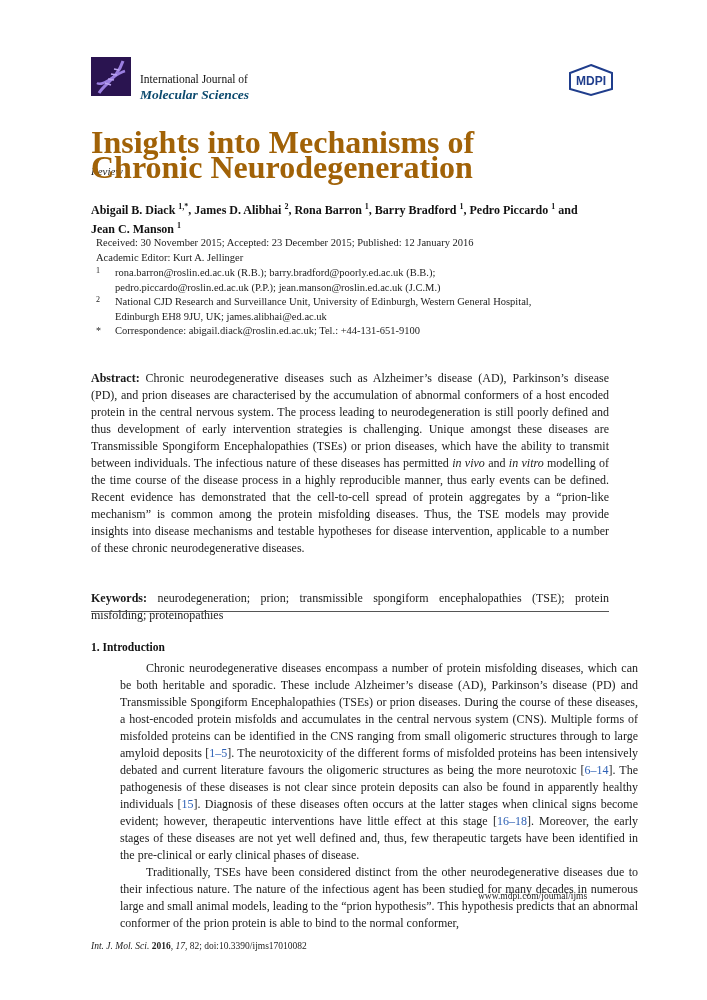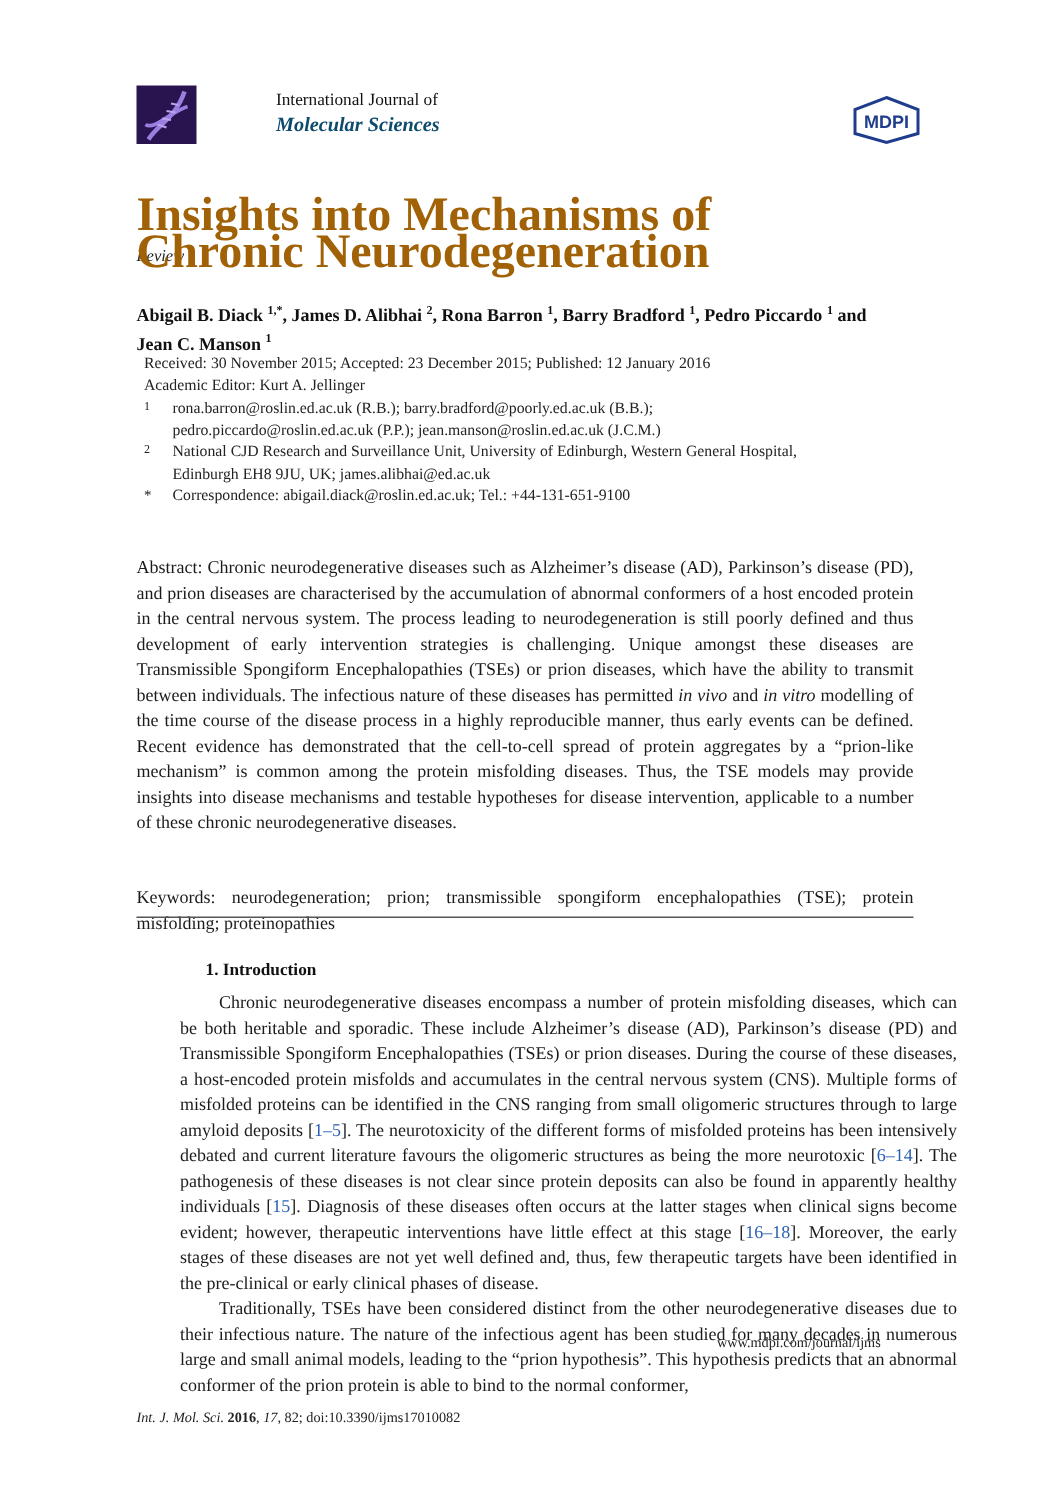--- a/index.html
+++ b/index.html
@@ -2,21 +2,21 @@
 <html><head>
 <meta charset="utf-8">
 <style>
   html, body { margin: 0; padding: 0; background: #ffffff; }
   body { width: 707px; height: 1000px; position: relative; overflow: hidden;
          font-family: "Liberation Serif", "DejaVu Serif", serif; color: #1a1a1a; }
   .page { position: absolute; left: 0; top: 0; width: 707px; height: 1000px; }
 
   .journal-logo { position: absolute; left: 91px; top: 57px; width: 40px; height: 39px;
                   background: #2a1450; }
-  .journal-name { position: absolute; left: 140px; top: 60px; line-height: 15px; margin-left: 44px; }
+  .journal-name { position: absolute; left: 140px; top: 72px; line-height: 15px; }
   .journal-name .l1 { font-size: 11.5px; color: #111; display: block; }
   .journal-name .l2 { font-size: 13.5px; color: #0c4a6e; font-style: italic; font-weight: bold; display: block; }
 
   .mdpi-logo { position: absolute; left: 566px; top: 63px; width: 50px; height: 34px; }
 
   .article-type { position: absolute; left: 91px; top: 117px; font-size: 11px; font-style: italic; color: #222; margin-top: 48px; }
   .title { position: absolute; left: 91px; top: 130px; font-size: 32px; font-weight: bold; line-height: 25px; color: #a16207; margin: 0; }
   .title span { display: block; }
 
   .authors { position: absolute; left: 91px; top: 199px; width: 520px; font-size: 12px; font-weight: bold; line-height: 16px; color: #111; }
@@ -24,26 +24,26 @@
 
   .meta { position: absolute; left: 96px; top: 236px; font-size: 10.5px; line-height: 14.5px; color: #222; }
   .affils { position: absolute; left: 96px; top: 266px; width: 520px; font-size: 10.5px; line-height: 14.5px; color: #222; }
   .affil { position: relative; padding-left: 19px; }
   .affil .mark { position: absolute; left: 0; top: -2px; font-size: 8px; }
   .affil .mark.star { top: 0; font-size: 10px; }
   .affil .line { display: block; }
 
   .abstract { position: absolute; left: 91px; top: 370px; width: 518px; font-size: 12px; line-height: 17px;
               text-align: justify; color: #1a1a1a; }
-  .abstract b, .keywords b { font-weight: normal; }
+  .abstract b, .keywords b { font-weight: bold; }
   .keywords { position: absolute; left: 91px; top: 562px; width: 518px; font-size: 12px; line-height: 17px; color: #1a1a1a; text-align: justify; margin-top: 28px; }
 
   .divider { position: absolute; left: 91px; top: 611px; width: 518px; height: 1px; background: #555; }
 
-  .section-heading { position: absolute; left: 91px; top: 641px; font-size: 11.5px; font-weight: bold; color: #111; margin-left: 46px; }
+  .section-heading { position: absolute; left: 91px; top: 641px; font-size: 11.5px; font-weight: bold; color: #111; }
   .body-text { position: absolute; left: 91px; top: 660px; width: 518px; font-size: 12px; line-height: 17px; color: #1a1a1a; text-align: justify; margin-left: 29px; }
   .body-text p { margin: 0; text-indent: 26px; }
   .cite { color: #2b5fb4; }
 
   .footer-left { position: absolute; left: 91px; top: 941px; font-size: 9.5px; color: #222; }
   .footer-left i { font-style: italic; }
   .footer-right { position: absolute; left: 478px; top: 891px; font-size: 9.5px; color: #222; }
 </style>
 </head>
 <body>

